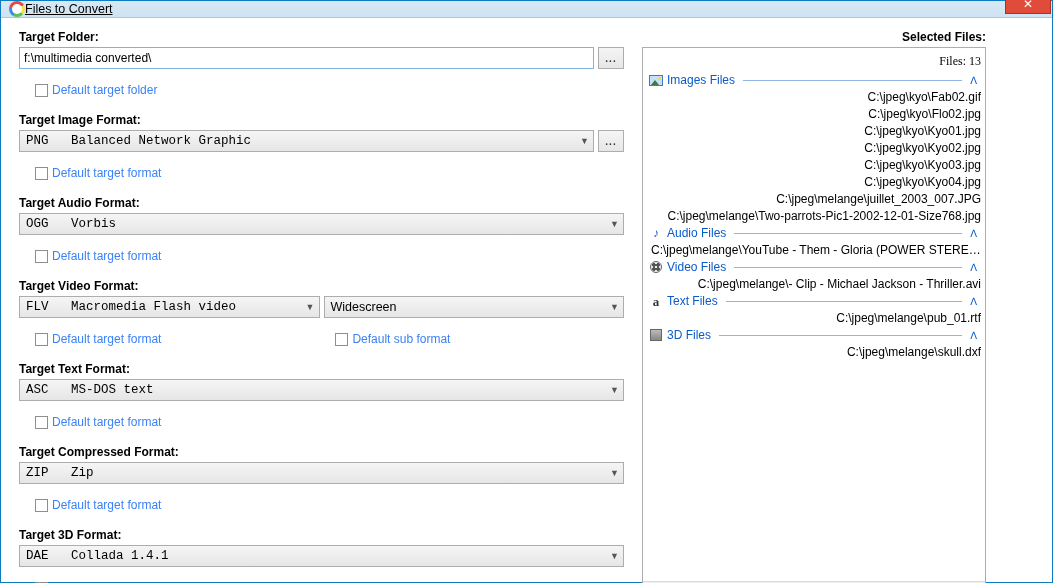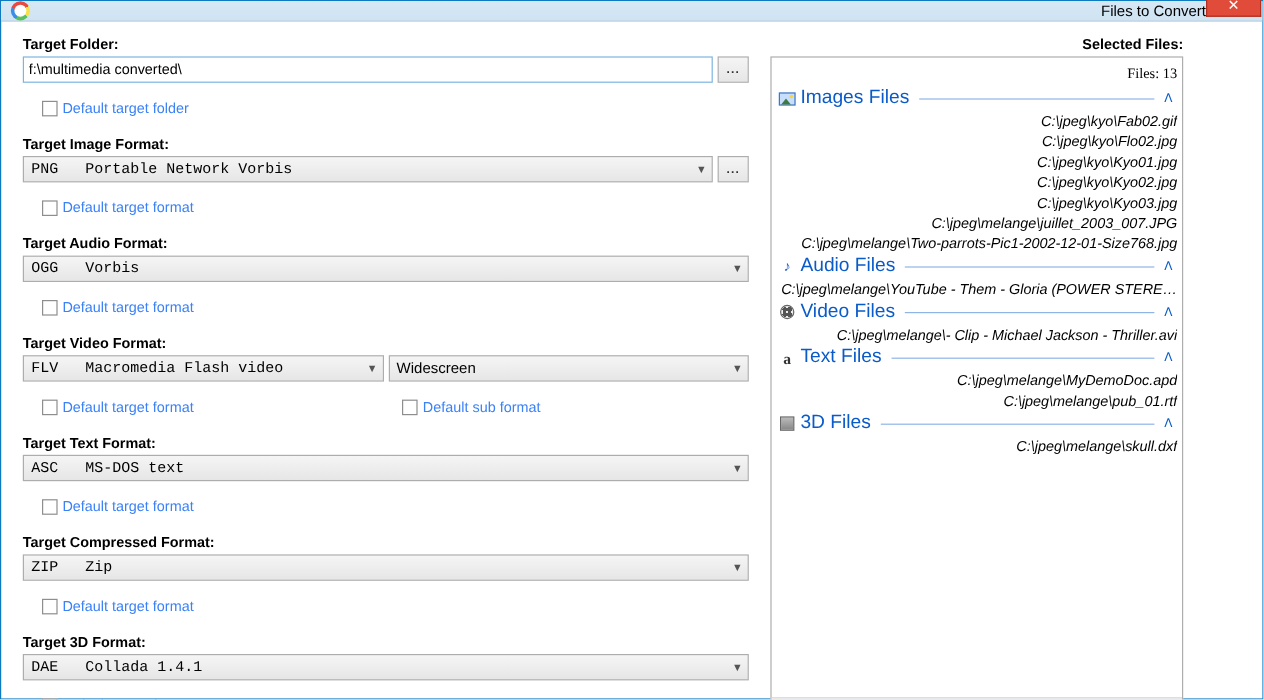--- a/index.html
+++ b/index.html
@@ -27,21 +27,21 @@
     width: 16px; height: 16px;
     margin-left: 8px;
     border-radius: 50%;
     background: conic-gradient(#e84a3f 0 60deg, #f6e14b 60deg 130deg, #5cc15c 130deg 210deg, #3a8ee6 210deg 290deg, #e84a3f 290deg 360deg);
     position: relative;
   }
   .titlebar-icon::after {
     content:""; position:absolute; inset:3px; background:#fff; border-radius:50%;
   }
   .titlebar-title {
-    flex:1; text-align:right; font-size:12.5px; color:#000;
+    flex:1; text-align:left; font-size:12.5px; color:#000;text-decoration:underline;
   }
   .titlebar-close {
     width:46px; height:20px;
     background:#e04b3a;
     color:#fff; margin-right:1px; margin-top:-10px;
     display:flex; align-items:center; justify-content:center;
     font-family: sans-serif; font-size:12px;
     border:1px solid #b02f20; border-top:none;
   }
   .content {
@@ -84,24 +84,24 @@
     overflow:hidden; position:relative;
     display:flex; flex-direction:column;
   }
   .filebox-inner { flex:1; overflow:hidden; padding:4px 2px 2px 6px;}
   .filecount { margin:2px 2px 4px 2px;font-family:Liberation Serif, serif;}
   .group-header {
     display:flex; align-items:center; gap:4px; color:#0a5bca;
     margin:2px 0; cursor:default;
   }
   .group-header .gh-icon { width:14px; height:14px; flex-shrink:0; display:flex; align-items:center; justify-content:center;}
-  .group-header .gh-label { font-size:16px;}
+  .group-header .gh-label { font-size:12px;}
   .group-header .gh-line { flex:1; height:1px; background:#8fb5e6; margin:0 4px;}
   .group-header .gh-arrow { font-size:10px; color:#0a5bca; margin-right:6px;}
-  .file-item { margin:1px 2px; padding:1px 0; color:#000; white-space:nowrap; overflow:hidden; text-overflow:ellipsis; max-width:375px;font-style:italic;}
+  .file-item { margin:1px 2px; padding:1px 0; color:#000; white-space:nowrap; overflow:hidden; text-overflow:ellipsis; max-width:375px;}
   .hscroll {
     height:17px; border-top:1px solid #d9d9d9;
     background:#f0f0f0; display:flex; align-items:center;
     position:relative;
   }
   .hscroll .arrow {
     width:17px; height:17px;
     display:flex; align-items:center; justify-content:center;
     font-size:9px; color:#666;
   }
@@ -159,21 +159,21 @@
         <div class="btn-browse">...</div>
       </div>
       <div class="chk-row">
         <div class="chk"></div>
         <span class="chk-label">Default target folder</span>
       </div>
 
       <div class="section-label">Target Image Format:</div>
       <div class="row">
         <div class="select">
-          <span>PNG   Portable Network Vorbis</span>
+          <span>PNG   Balanced Network Graphic</span>
           <span class="chev">▼</span>
         </div>
         <div class="btn-browse">...</div>
       </div>
       <div class="chk-row">
         <div class="chk"></div>
         <span class="chk-label">Default target format</span>
       </div>
 
       <div class="section-label">Target Audio Format:</div>
@@ -255,20 +255,21 @@
               </div>
               <span class="gh-label">Images Files</span>
               <div class="gh-line"></div>
               <span class="gh-arrow">ᐱ</span>
             </div>
             <div class="file-item">C:\jpeg\kyo\Fab02.gif</div>
             <div class="file-item">C:\jpeg\kyo\Flo02.jpg</div>
             <div class="file-item">C:\jpeg\kyo\Kyo01.jpg</div>
             <div class="file-item">C:\jpeg\kyo\Kyo02.jpg</div>
             <div class="file-item">C:\jpeg\kyo\Kyo03.jpg</div>
+            <div class="file-item">C:\jpeg\kyo\Kyo04.jpg</div>
             <div class="file-item">C:\jpeg\melange\juillet_2003_007.JPG</div>
             <div class="file-item">C:\jpeg\melange\Two-parrots-Pic1-2002-12-01-Size768.jpg</div>
             <div class="group-header">
               <div class="gh-icon">
                 <div class="ico-audio">♪</div>
               </div>
               <span class="gh-label">Audio Files</span>
               <div class="gh-line"></div>
               <span class="gh-arrow">ᐱ</span>
             </div>
@@ -283,21 +284,20 @@
             </div>
             <div class="file-item">C:\jpeg\melange\- Clip - Michael Jackson - Thriller.avi</div>
             <div class="group-header">
               <div class="gh-icon">
                 <div class="ico-text">a</div>
               </div>
               <span class="gh-label">Text Files</span>
               <div class="gh-line"></div>
               <span class="gh-arrow">ᐱ</span>
             </div>
-            <div class="file-item">C:\jpeg\melange\MyDemoDoc.apd</div>
             <div class="file-item">C:\jpeg\melange\pub_01.rtf</div>
             <div class="group-header">
               <div class="gh-icon">
                 <div class="ico-3d"></div>
               </div>
               <span class="gh-label">3D Files</span>
               <div class="gh-line"></div>
               <span class="gh-arrow">ᐱ</span>
             </div>
             <div class="file-item">C:\jpeg\melange\skull.dxf</div>

